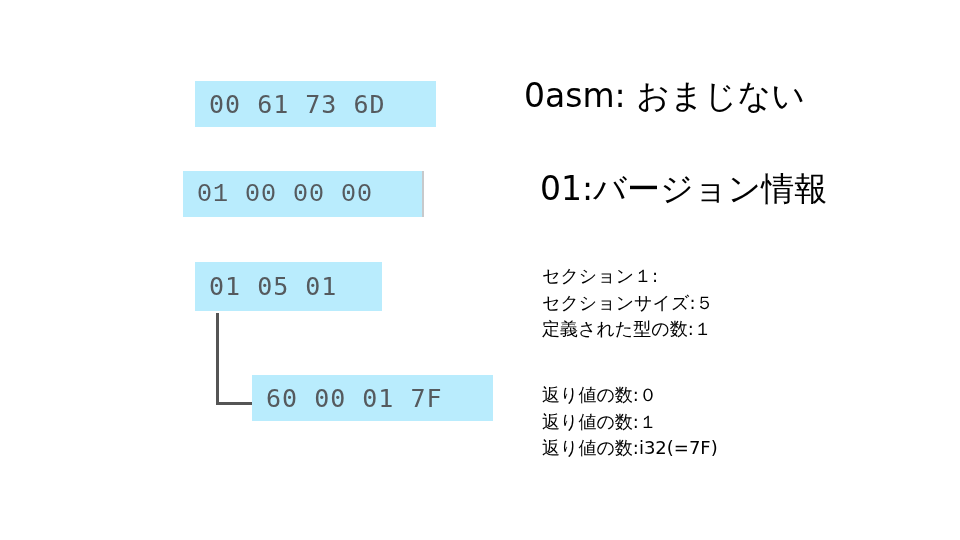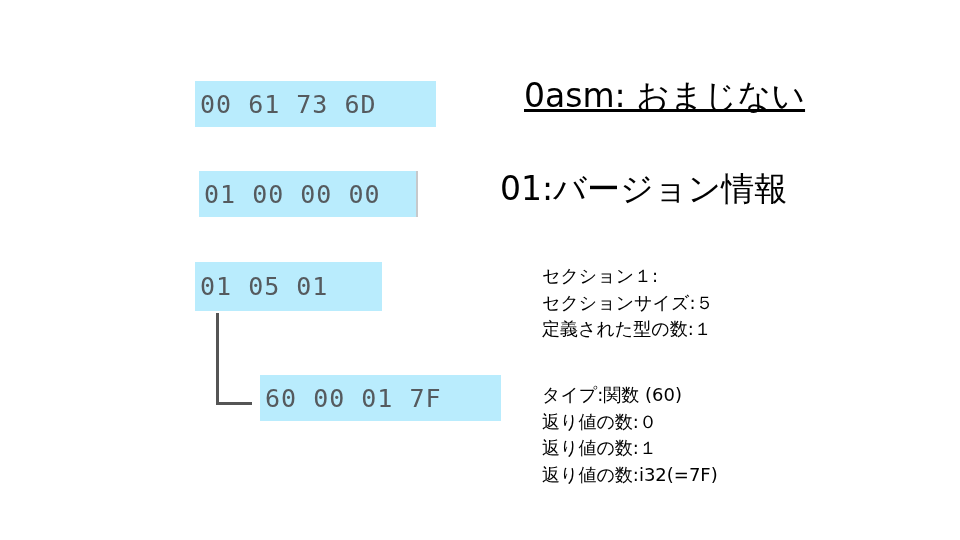--- a/index.html
+++ b/index.html
@@ -14,21 +14,21 @@
       overflow: hidden;
       font-family: "DejaVu Sans", "Liberation Sans", sans-serif;
       color: #000000;
     }
     .hexbox {
       position: absolute;
       background: #b9ecfd;
       box-sizing: border-box;
       display: flex;
       align-items: center;
-      padding-left: 5px;
+      padding-left: 14px;
       font-family: "DejaVu Sans Mono", "Liberation Mono", monospace;
       font-size: 25px;
       letter-spacing: 1px;
       color: #555a5e;
       white-space: pre;
     }
     .hexbox.cursor {
       border-right: 2px solid #c7c9cb;
     }
     .connector-v {
@@ -66,34 +66,33 @@
       margin-left: 20px;
     }
     .desc-line {
       display: block;
     }
   </style>
 </head>
 <body>
 
 <div class="hexbox" style="left:195px; top:81px; width:241px; height:46px;">00 61 73 6D</div>
-<div class="label-big" style="left:524px; top:76px;text-decoration:underline;">0asm: おまじない</div>
+<div class="label-big" style="left:524px; top:76px;">0asm: おまじない</div>
 
-<div class="hexbox cursor" style="left:199px; top:171px; width:219px; height:46px;">01 00 00 00</div>
-<div class="label-big" style="left:500px; top:169px;">01:バージョン情報</div>
+<div class="hexbox cursor" style="left:183px; top:171px; width:241px; height:46px;font-family:Liberation Mono, monospace;">01 00 00 00</div>
+<div class="label-big" style="left:540px; top:169px;">01:バージョン情報</div>
 
 <div class="hexbox" style="left:195px; top:262px; width:187px; height:49px;">01 05 01</div>
 <div class="desc-block" style="top:263px;">
   <span class="desc-line">セクション１:</span>
   <span class="desc-line">セクションサイズ:５</span>
   <span class="desc-line">定義された型の数:１</span>
 </div>
 
 <div class="connector-v"></div>
 <div class="connector-h"></div>
 
-<div class="hexbox" style="left:260px; top:375px; width:241px; height:46px;">60 00 01 7F</div>
+<div class="hexbox" style="left:252px; top:375px; width:241px; height:46px;">60 00 01 7F</div>
 <div class="desc-block" style="top:382px;">
-  <span class="desc-line">タイプ:関数 (60)</span>
   <span class="desc-line">返り値の数:０</span>
   <span class="desc-line">返り値の数:１</span>
   <span class="desc-line">返り値の数:i32(=7F)</span>
 </div>
 
 </body></html>

